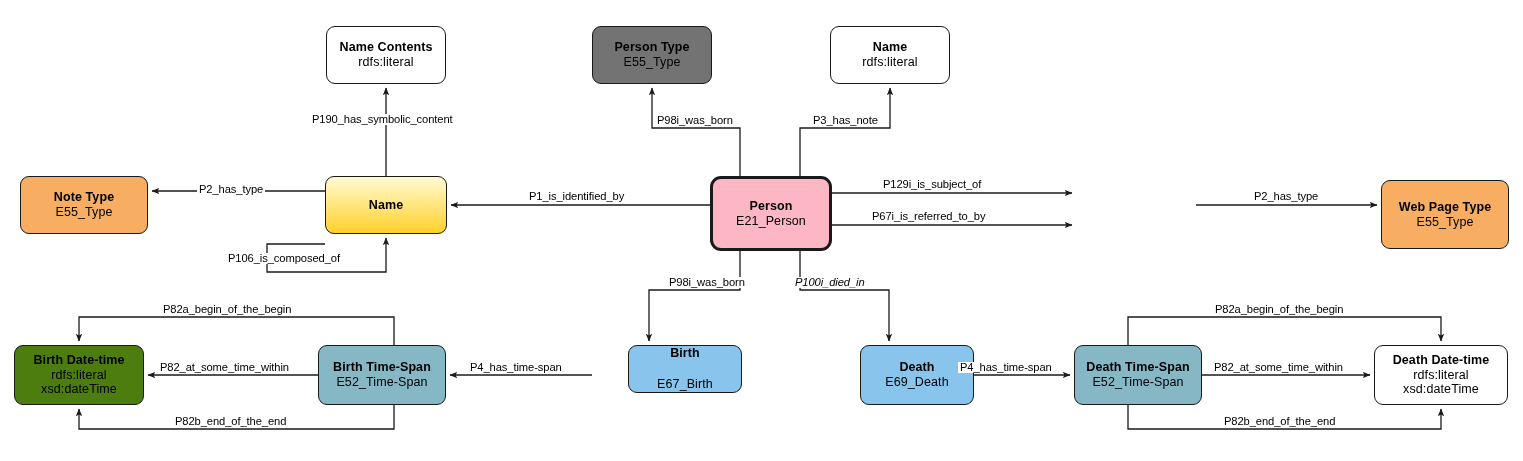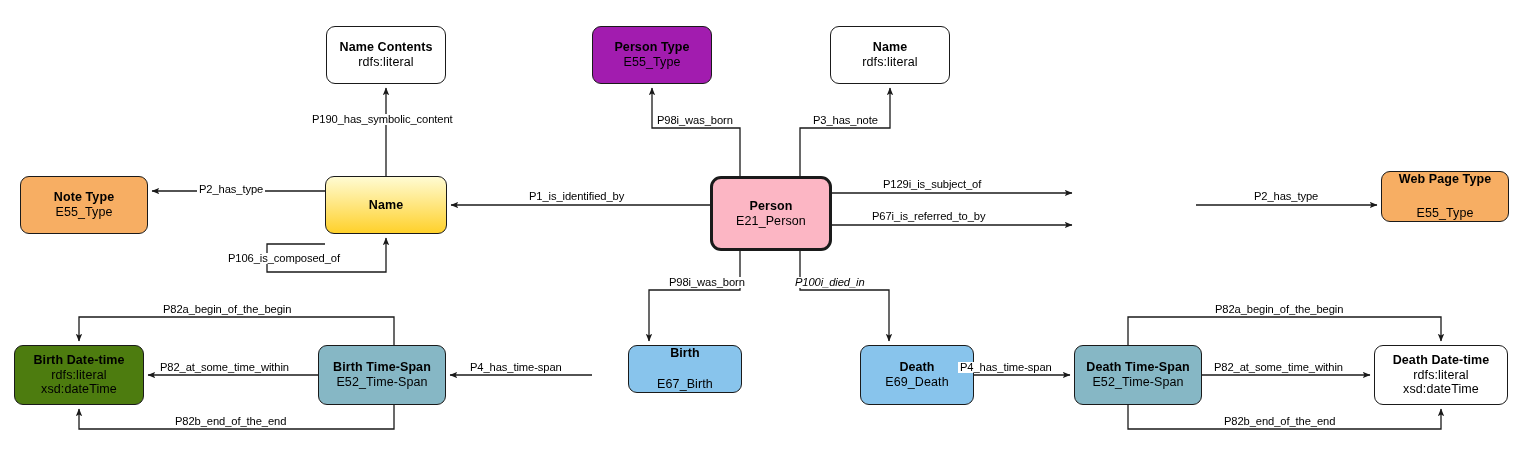--- a/index.html
+++ b/index.html
@@ -118,21 +118,21 @@
 
       <path d="M1128,405 L1128,429 L1441,429 L1441,409" marker-end="url(#arrow)"></path>
     </g>
   </svg>
 
   <div class="node" style="left:326px; top:26px; width:120px; height:58px; background:#ffffff;">
     <div class="n-title">Name Contents</div>
     <div class="n-sub">rdfs:literal</div>
   </div>
 
-  <div class="node" style="left:592px; top:26px; width:120px; height:58px; background:#a21caf;">
+  <div class="node" style="left:592px; top:26px; width:120px; height:58px; background:#737373;">
     <div class="n-title">Person Type</div>
     <div class="n-sub">E55_Type</div>
   </div>
 
   <div class="node" style="left:830px; top:26px; width:120px; height:58px; background:#ffffff;">
     <div class="n-title">Name</div>
     <div class="n-sub">rdfs:literal</div>
   </div>
 
   <div class="node" style="left:20px; top:176px; width:128px; height:58px; background:#F7AE63;">
@@ -143,21 +143,21 @@
   <div class="node" style="left:325px; top:176px; width:122px; height:58px; background:linear-gradient(#FFFBD2,#FFD12B);">
     <div class="n-title">Name</div>
   </div>
 
   <div class="node emph" style="left:710px; top:176px; width:122px; height:75px; background:#FCB6C4;">
     <div class="n-title">Person</div>
     <div class="n-sub">E21_Person</div>
   </div>
 
 
-  <div class="node" style="left:1381px; top:171px; width:128px; height:51px; background:#F7AE63;justify-content:space-between;">
+  <div class="node" style="left:1381px; top:180px; width:128px; height:69px; background:#F7AE63;">
     <div class="n-title">Web Page Type</div>
     <div class="n-sub">E55_Type</div>
   </div>
 
   <div class="node" style="left:14px; top:345px; width:130px; height:60px; background:#4d7c0f;">
     <div class="n-title">Birth Date-time</div>
     <div class="n-sub">rdfs:literal
 xsd:dateTime</div>
   </div>
 

